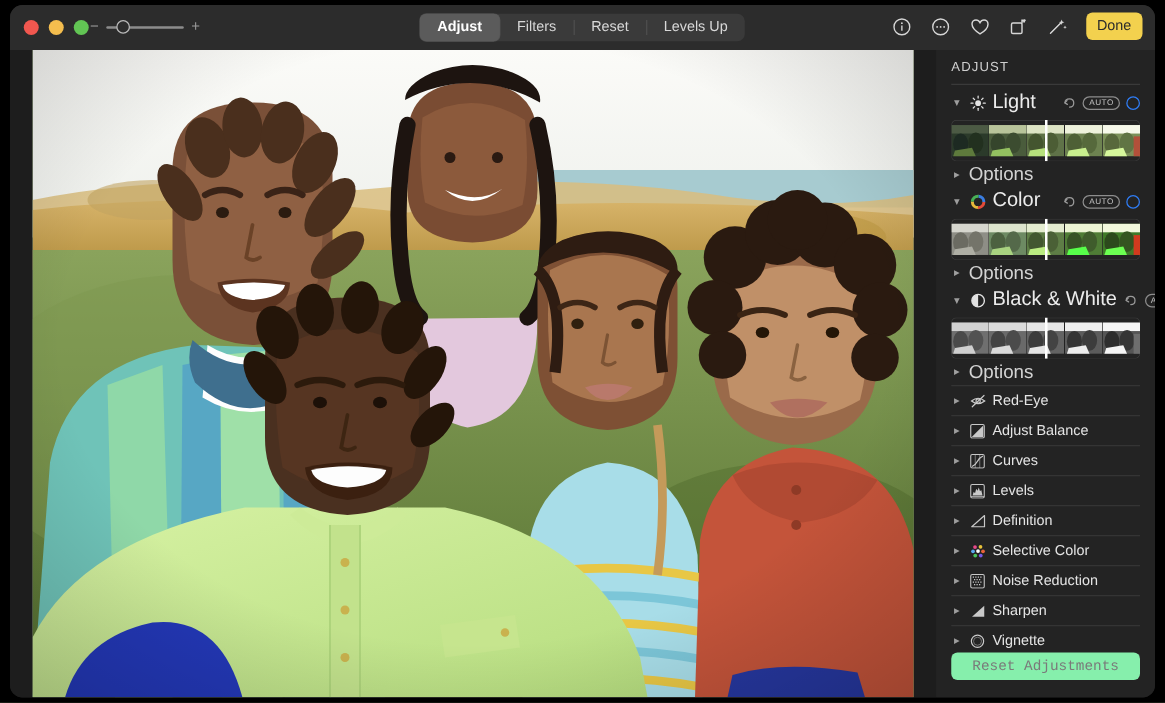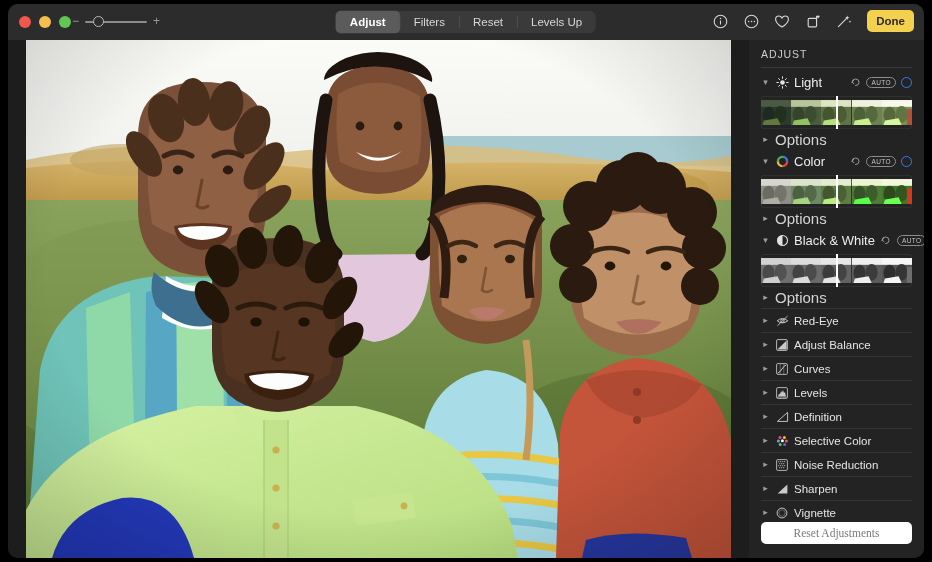--- a/index.html
+++ b/index.html
@@ -58,21 +58,21 @@
   }
   .tab.sel + .tab::before, .tab.sel::before { background:transparent; }
 
   
   #titleicons { position:absolute; right:10px; top:6px; display:flex; align-items:center; gap:11px; }
   .ticon { width:20px; height:22px; display:flex; align-items:center; justify-content:center; color:#d6d6d6; }
   .ticon svg { display:block; }
   #doneBtn {
     height:22px; min-width:44px; padding:0 9px; margin-left:2px;
     background:#f3d14e; color:#2b2b2b; border:none; border-radius:5px;
-    font-size:11.5px; font-family:inherit; font-weight:700;
+    font-size:11.5px; font-family:inherit; font-weight:400;
     display:flex; align-items:center; justify-content:center; cursor:default;
   }
 
   
   #canvas {
     position:absolute; left:0; top:36px; width:741px; height:518px;
     background:#1d1d1d; overflow:hidden;
   }
   #photo {
     position:absolute; left:18px; top:0; width:705px; height:518px;
@@ -89,21 +89,21 @@
     font-size:10.5px; color:#cfcfcf; letter-spacing:.9px;
     padding-top:8px; padding-bottom:7px;
   }
   .hrule { height:1px; background:#3a3a3a; }
 
   
   .sec { padding-top:5px; }
   .sechdr { display:flex; align-items:center; height:18px; gap:5px; }
   .chev { width:9px; color:#9d9d9d; font-size:9px; line-height:9px; flex:none; text-align:center; }
   .secicon { width:14px; height:14px; flex:none; display:flex; align-items:center; justify-content:center; }
-  .secname { font-size:13px; color:#ececec; flex:1; white-space:nowrap; }
+  .secname { font-size:16px; color:#ececec; flex:1; white-space:nowrap; }
   .revert { width:12px; color:#9a9a9a; flex:none; display:flex; align-items:center; justify-content:center; }
   .autopill {
     font-size:6.5px; color:#c6c6c6; border:1px solid #8d8d8d; border-radius:7px;
     padding:1px 4px 1px 4px; letter-spacing:.4px; flex:none; line-height:7px;
   }
   .bluecirc { width:11px; height:11px; border-radius:50%; border:1.6px solid #2f7df6; flex:none; }
 
   
   .strip {
     position:relative; height:33px; margin:5px 0 2px 0; border-radius:4px; overflow:hidden;
@@ -118,22 +118,22 @@
   .optlbl { font-size:15px; color:#d3d3d3; }
 
   
   .crow { display:flex; align-items:center; gap:5px; height:23px; }
   .crow .cname { font-size:11.5px; color:#e4e4e4; }
   .csep { height:1px; background:#343434; }
 
   
   #resetBtn {
     position:absolute; left:12px; right:12px; bottom:14px; height:22px;
-    background:#ffffff; border:none; border-radius:5px;
-    color:#7a7a7a; font-size:11.5px; font-family:Liberation Serif, serif; cursor:default;
+    background:#86efac; border:none; border-radius:5px;
+    color:#7a7a7a; font-size:11.5px; font-family:Liberation Mono, monospace; cursor:default;
     display:flex; align-items:center; justify-content:center;
   }
 </style>
 </head>
 <body>
 
 <div id="window">
 
   <div id="titlebar">
 

